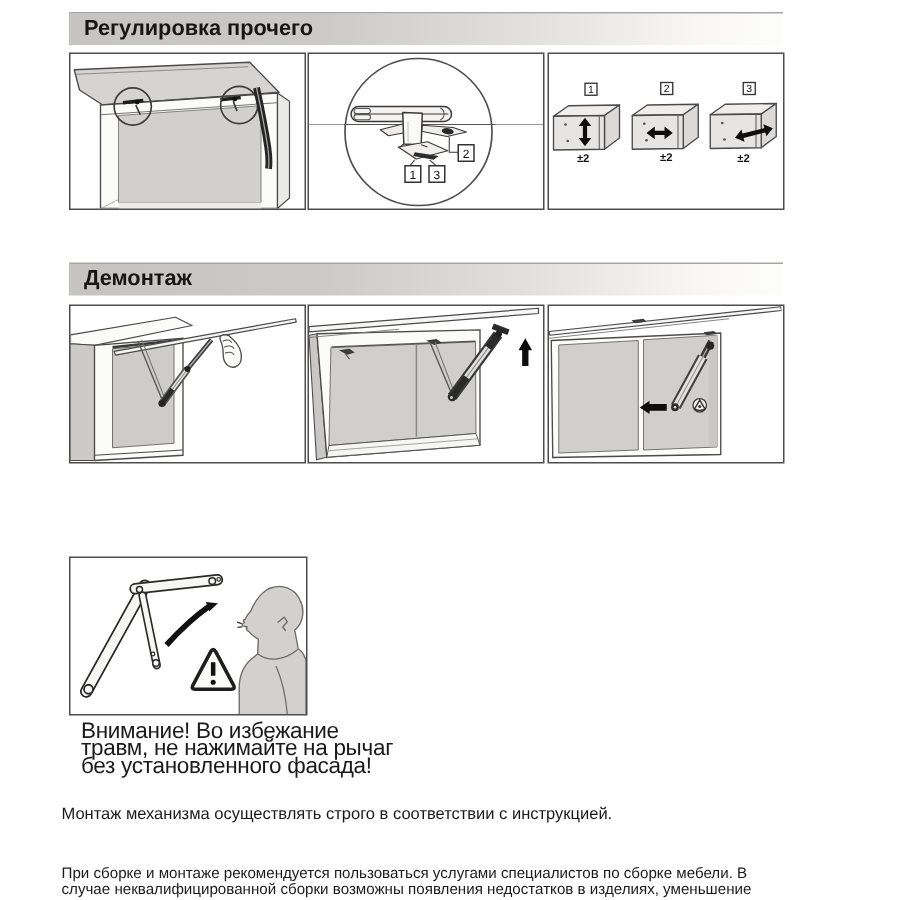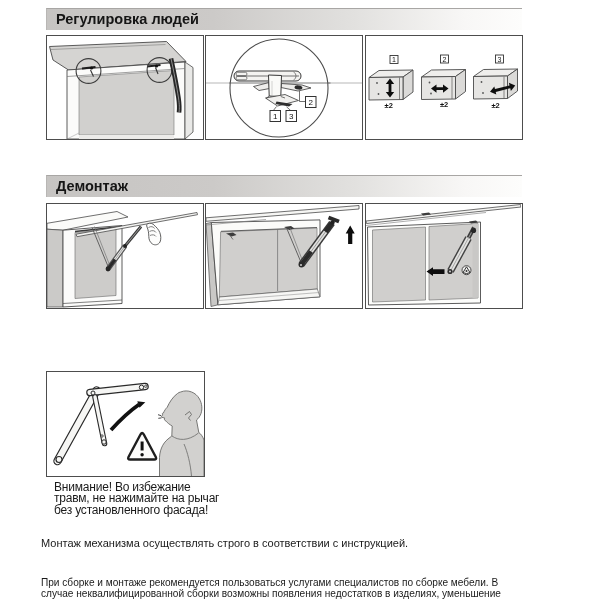--- a/index.html
+++ b/index.html
@@ -5,30 +5,30 @@
 html,body{margin:0;padding:0;background:#fff;}
 body{width:600px;height:600px;position:relative;overflow:hidden;
      font-family:"Liberation Sans",sans-serif;}
 .bar{position:absolute;left:46px;width:476px;height:22px;
      background:linear-gradient(to right,#c6c4c2 0%,#cccac8 35%,#e2e1df 65%,#f8f7f6 88%,#fdfdfc 100%);
      border-top:1px solid #a8a6a4;border-left:1px solid #b8b6b4;
      box-sizing:border-box;}
 .bar span{position:absolute;left:9px;top:2px;font-size:14.5px;font-weight:bold;color:#151515;}
 .panel{position:absolute;border:1px solid #4d4d4d;box-sizing:border-box;background:#fff;}
 svg{display:block;}
-.wtxt{position:absolute;left:54px;top:481.5px;font-size:12px;letter-spacing:-0.2px;
+.wtxt{position:absolute;left:54px;top:481.5px;font-size:15px;letter-spacing:-0.2px;
       line-height:11.7px;color:#1a1a1a;}
 .mont{position:absolute;left:41px;top:537px;font-size:11px;color:#1a1a1a;}
 .para{position:absolute;left:41px;top:577px;font-size:10.1px;line-height:11.3px;color:#1a1a1a;}
 </style>
 </head>
 <body>
 
 <div class="bar" style="top:8px;">
-    <span>Регулировка людей</span>
+    <span>Регулировка прочего</span>
   </div>
 
 <div class="panel" id="p11" style="left:46px;top:35px;width:158px;height:105px;">
 <svg width="156" height="103" viewBox="0 0 156 103">
 
   <polygon points="2.5,10.5 119.5,5.5 139,25.5 21.5,34 6,24" fill="#d5d4d2" stroke="#4a4a4a" stroke-width="0.9" stroke-linejoin="round"></polygon>
   <line x1="4" y1="13.5" x2="118.5" y2="8.5" stroke="#8a8a88" stroke-width="0.7"></line>
 
   <polygon points="20,34 138,26 138,103 20,103" fill="#fbfbfa" stroke="#4a4a4a" stroke-width="0.9"></polygon>
 

